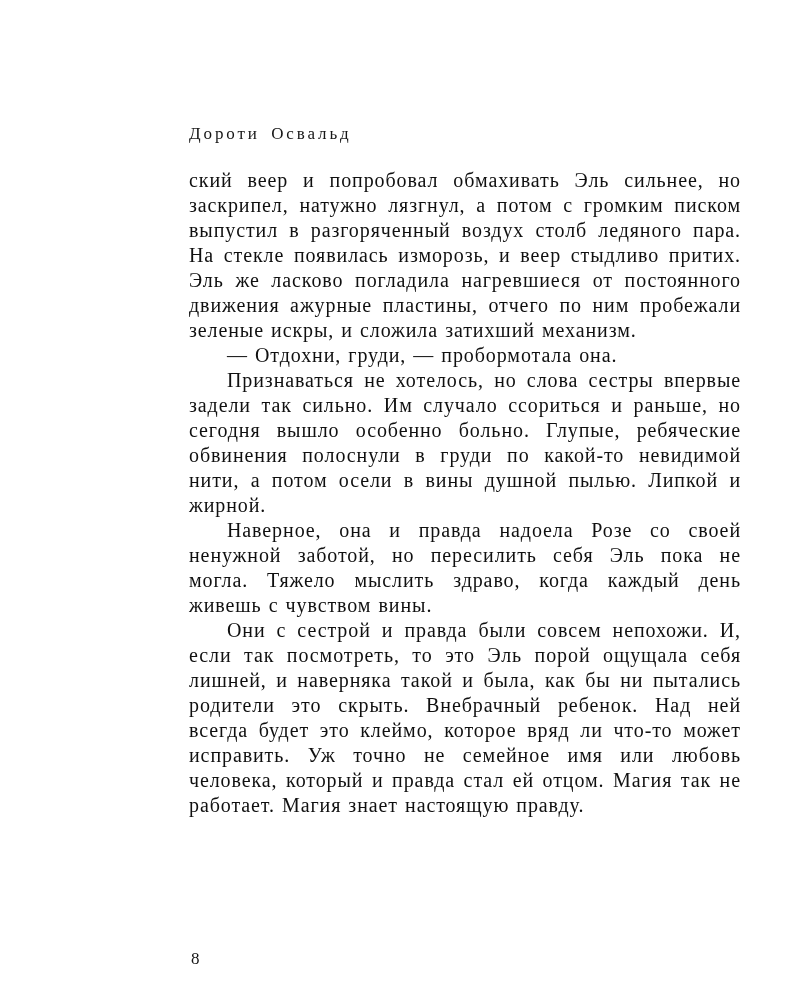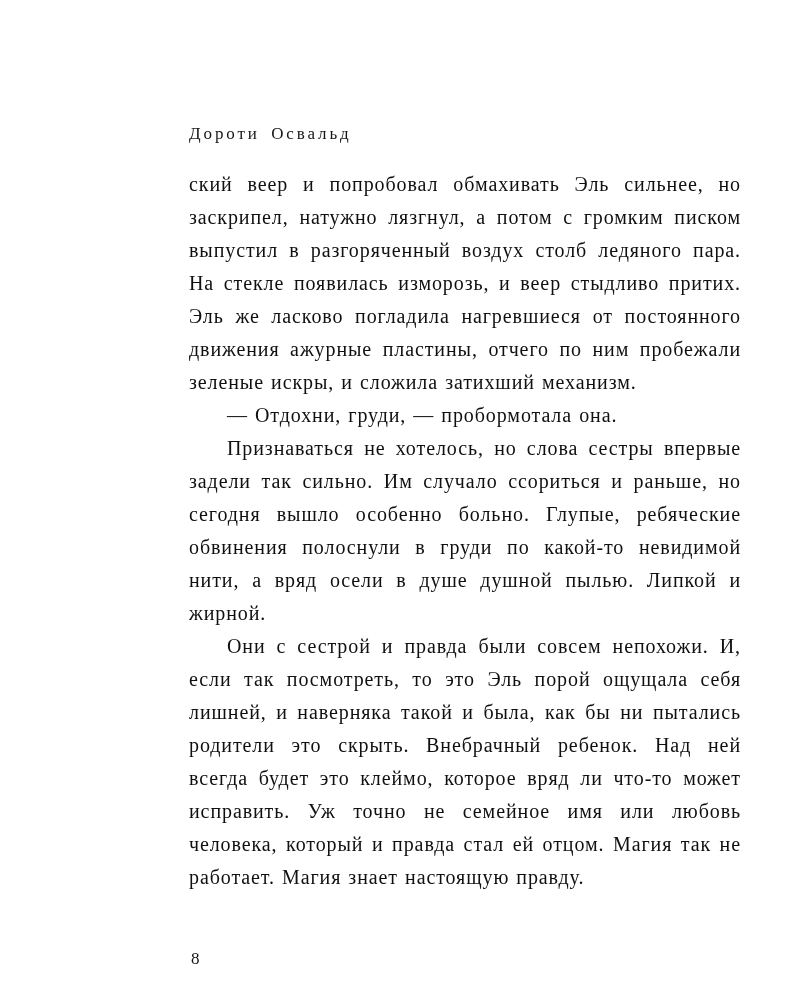--- a/index.html
+++ b/index.html
@@ -30,21 +30,21 @@
     color: #161616;
     white-space: nowrap;
   }
 
   .page-body {
     position: absolute;
     top: 120px;
     left: 141px;
     width: 552px;
     font-size: 20px;
-    line-height: 33px;
+    line-height: 25px;
     letter-spacing: 0.045em;
     word-spacing: 0.06em;
     text-align: justify;
     color: #101010;
   }
 
   .page-body p.para {
     margin: 0;
   }
 
@@ -63,19 +63,20 @@
 </head>
 <body>
 
 <div class="book-page">
 
   <div class="running-header">Дороти Освальд</div>
 
   <div class="page-body">
       <p class="para">ский веер и попробовал обмахивать Эль сильнее, но заскрипел, натужно лязгнул, а потом с громким писком выпустил в разгоряченный воздух столб ледяного пара. На стекле появилась изморозь, и веер стыдливо притих. Эль же ласково погладила нагревшиеся от постоянного движения ажурные пластины, отчего по ним пробежали зеленые искры, и сложила затихший механизм.</p>
       <p class="para indent">— Отдохни, груди, — пробормотала она.</p>
-      <p class="para indent">Признаваться не хотелось, но слова сестры впервые задели так сильно. Им случало ссориться и раньше, но сегодня вышло особенно больно. Глупые, ребяческие обвинения полоснули в груди по какой-то невидимой нити, а вряд осели в душе душной пылью. Липкой и жирной.</p>
+      <p class="para indent">Признаваться не хотелось, но слова сестры впервые задели так сильно. Им случало ссориться и раньше, но сегодня вышло особенно больно. Глупые, ребяческие обвинения полоснули в груди по какой-то невидимой нити, а потом осели в вины душной пылью. Липкой и жирной.</p>
+      <p class="para indent">Наверное, она и правда надоела Розе со своей ненужной заботой, но пересилить себя Эль пока не могла. Тяжело мыслить здраво, когда каждый день живешь с чувством вины.</p>
       <p class="para indent">Они с сестрой и правда были совсем непохожи. И, если так посмотреть, то это Эль порой ощущала себя лишней, и наверняка такой и была, как бы ни пытались родители это скрыть. Внебрачный ребенок. Над ней всегда будет это клеймо, которое вряд ли что-то может исправить. Уж точно не семейное имя или любовь человека, который и правда стал ей отцом. Магия так не работает. Магия знает настоящую правду.</p>
     </div>
 
   <div class="page-number">8</div>
 
 </div>
 
 </body></html>

